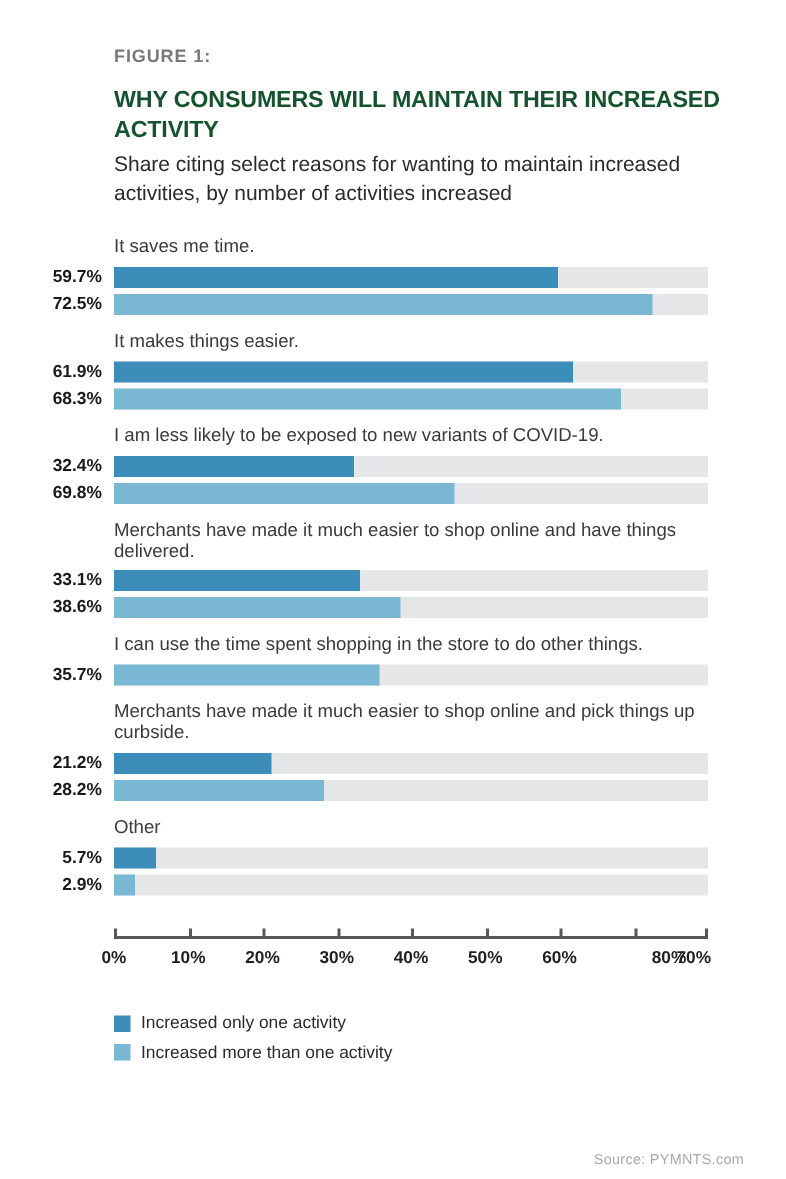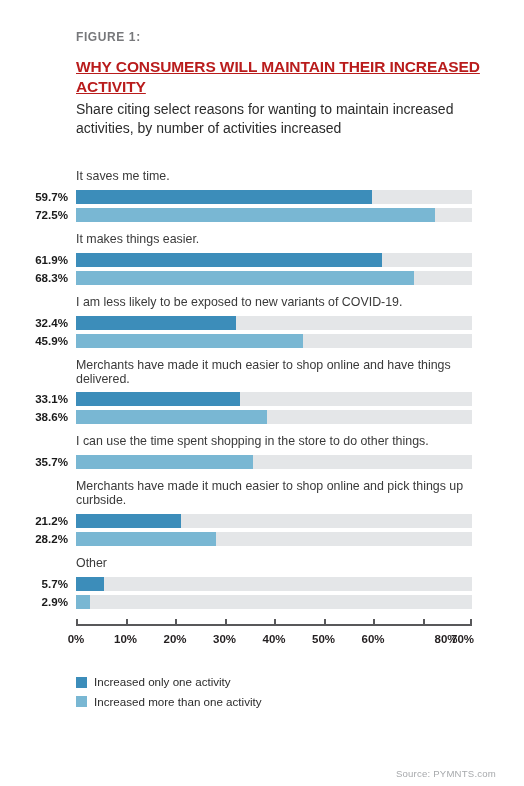--- a/index.html
+++ b/index.html
@@ -35,38 +35,37 @@
     font-size: 12px;
     font-weight: bold;
     letter-spacing: 0.6px;
     color: #77787b;
     margin: 0 0 13px 0;
   }
   .fig-title {
     font-size: 15.5px;
     font-weight: bold;
     line-height: 1.26;
-    color: #b91c1c;
+    color: #14532d;
     margin: 0 0 4px 0;
     letter-spacing: -0.1px;
-    text-decoration: underline;
   }
   .fig-subtitle {
     font-size: 14px;
     font-weight: normal;
     line-height: 1.33;
     color: #2b2b2b;
     margin: 0;
   }
 
   
   .plot {
     position: absolute;
     left: 0;
-    top: 170px;
+    top: 158px;
     width: 446px;
   }
   .group {
     position: relative;
     margin-bottom: 11px;
   }
   .group:last-child { margin-bottom: 14px; }
 
   .cat-label {
     position: relative;
@@ -225,21 +224,21 @@
       </div>
       <div class="group">
         <div class="cat-label">I am less likely to be exposed to new variants of COVID-19.</div>
         <div class="row">
           <div class="val">32.4%</div>
           <div class="track">
             <div class="bar s1" style="width: 40.5%; background: rgb(60, 141, 186);"></div>
           </div>
         </div>
         <div class="row">
-          <div class="val">45.9%</div>
+          <div class="val">69.8%</div>
           <div class="track">
             <div class="bar s2" style="width: 57.375%; background: rgb(121, 183, 211);"></div>
           </div>
         </div>
       </div>
       <div class="group">
         <div class="cat-label">Merchants have made it much easier to shop online and have things delivered.</div>
         <div class="row">
           <div class="val">33.1%</div>
           <div class="track">

